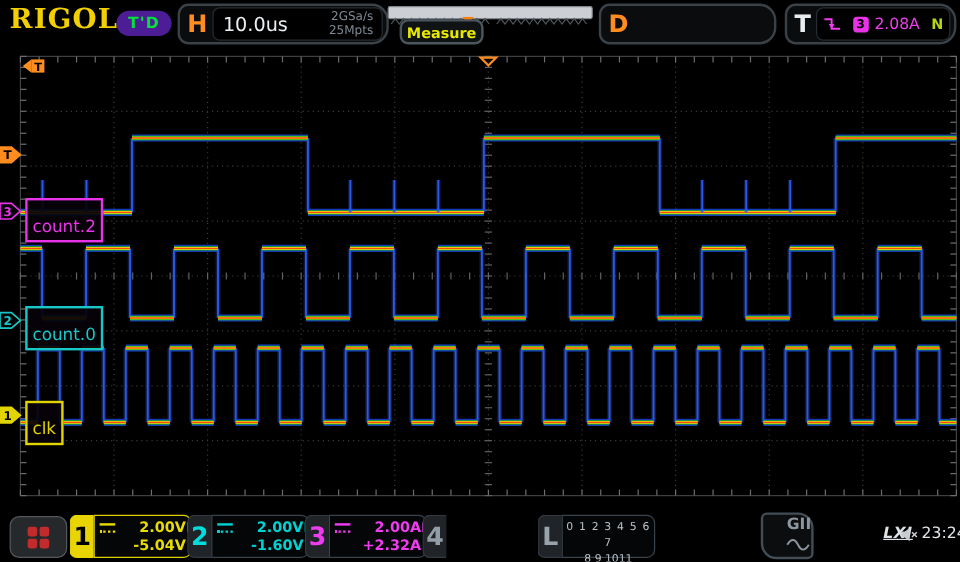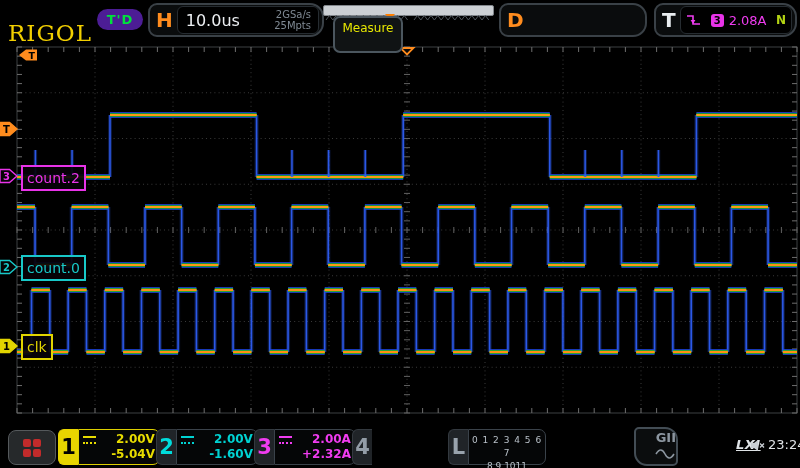--- a/index.html
+++ b/index.html
@@ -2,41 +2,41 @@
 <html><head>
 <meta charset="utf-8">
 <style>
   html,body{margin:0;padding:0;background:#000;}
   body{width:800px;height:468px;overflow:hidden;font-family:"DejaVu Sans","Liberation Sans",sans-serif;}
   .screen{position:relative;width:800px;height:468px;background:#000;}
   #wave-svg{position:absolute;left:0;top:0;z-index:1;}
 
   
   .top-bar{position:absolute;left:0;top:0;width:800px;height:42px;background:#000;z-index:10;}
-  .logo{position:absolute;left:8px;top:20px;font-family:"DejaVu Serif","Liberation Serif",serif;font-weight:400;font-size:23px;color:#f2cf00;letter-spacing:1px;}
+  .logo{position:absolute;left:8px;top:2px;font-family:"DejaVu Serif","Liberation Serif",serif;font-weight:700;font-size:23px;color:#f2cf00;letter-spacing:1px;}
   .trigd{position:absolute;left:97px;top:9px;width:46px;height:21px;background:#4c1d95;border-radius:11px;color:#00e23c;font-size:13px;font-weight:bold;text-align:center;line-height:21px;letter-spacing:1px;}
   .panel{position:absolute;top:3px;height:34px;background:#0a0c0d;border:2px solid #3a4147;border-radius:9px 14px 14px 9px;display:flex;align-items:center;box-sizing:border-box;}
   .panel .plabel{font-size:20px;font-weight:bold;padding:0 4px 0 6px;}
   .pbox{flex:1;height:26px;background:#000;border:1px solid #262c31;border-radius:6px;margin-right:3px;display:flex;align-items:center;}
   .orange{color:#ff8c1e;} .white{color:#e9edf0;}
   .tb-value{font-size:16px;color:#eceff2;padding-left:8px;text-align:right;}
   .rates{margin-left:auto;text-align:right;font-size:10px;line-height:11px;color:#7f8993;padding-right:7px;}
   .recbar{position:absolute;left:323px;top:5px;width:169px;height:9px;background:#ccd0d4;border:1px solid #82878c;border-radius:2px;z-index:11;}
-  .btn{position:absolute;top:16px;height:37px;background:#101314;border:2px solid #4b565e;border-radius:7px;font-size:12px;font-weight:normal;text-align:center;line-height:20px;box-sizing:border-box;z-index:12;}
+  .btn{position:absolute;top:16px;height:21px;background:#101314;border:2px solid #4b565e;border-radius:7px;font-size:12px;font-weight:bold;text-align:center;line-height:20px;box-sizing:border-box;z-index:12;}
   .measure{left:333px;width:70px;color:#e8e800;}
   .stoprun{left:414px;width:76px;color:#00dd28;}
   .delay-value{font-size:16px;color:#eceff2;margin:0 auto;letter-spacing:.5px;}
   .t-inner{display:flex;align-items:center;width:100%;padding:0 5px;box-sizing:border-box;}
   .trig-badge{width:13px;height:13px;background:#e833e8;color:#000;border-radius:3px;font-size:10px;font-weight:bold;text-align:center;line-height:13px;margin:0 5px 0 10px;}
   .trig-level{color:#f03cf0;font-size:13px;}
   .trig-sweep{margin-left:auto;color:#b4d414;font-size:12px;font-weight:bold;}
 
   
   #overlays{position:absolute;left:0;top:0;z-index:5;}
-  .trace-label{position:absolute;font-size:14px;line-height:17px;padding:3px 4px 2px;border:2px solid;background:rgba(6,2,8,.92);white-space:nowrap;}
+  .trace-label{position:absolute;font-size:14px;line-height:17px;padding:14px 4px 2px;border:2px solid;background:rgba(6,2,8,.92);white-space:nowrap;}
 
   
   .bottom-bar{position:absolute;left:0;top:424px;width:800px;height:44px;background:#000;z-index:10;}
   .menu-btn{position:absolute;left:8px;top:6px;width:46px;height:33px;background:#26292b;border:1px solid #55595c;border-radius:8px;display:flex;align-items:center;justify-content:center;}
   .menu-grid{display:grid;grid-template-columns:8px 8px;grid-gap:2px;}
   .menu-grid span{width:8px;height:8px;background:#c22b2b;border-radius:2px;display:block;}
   .chblock{position:absolute;top:5px;height:36px;display:flex;}
   .chtab{width:19px;font-size:21px;font-weight:bold;text-align:center;line-height:34px;background:#202428;border-radius:6px 0 0 6px;border:1px solid #33393f;border-right:none;}
   .chbox{width:72px;background:#050607;border:1px solid #3a424a;border-radius:0 7px 7px 0;padding:2px 4px 0 4px;font-size:12px;font-weight:bold;line-height:15px;}
   .chrow{display:flex;align-items:center;}

